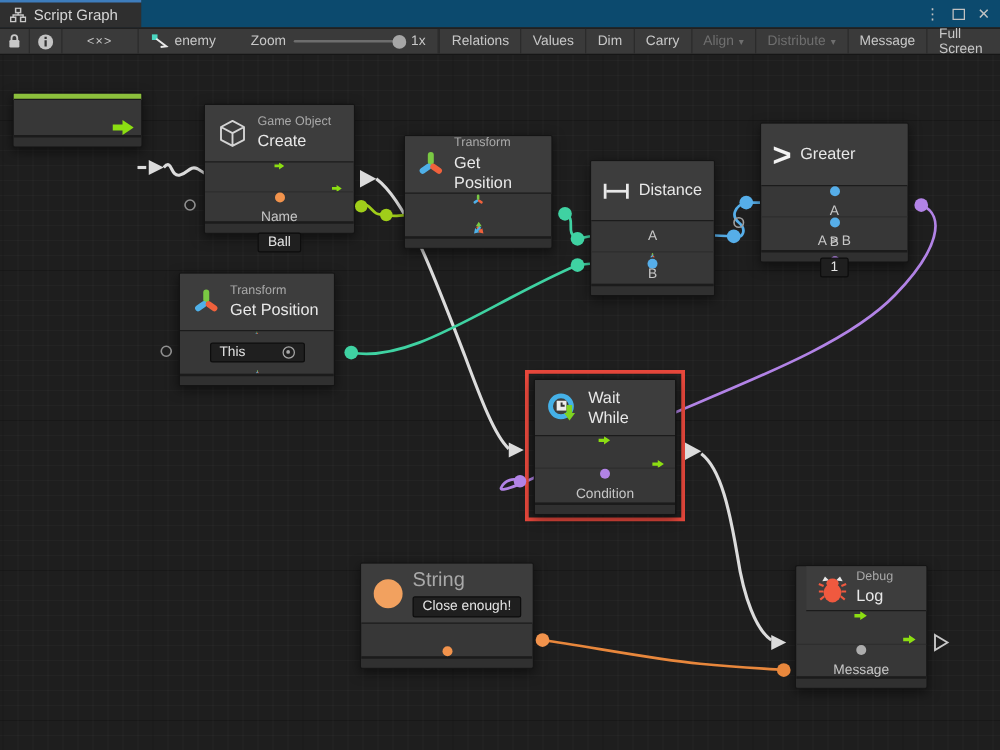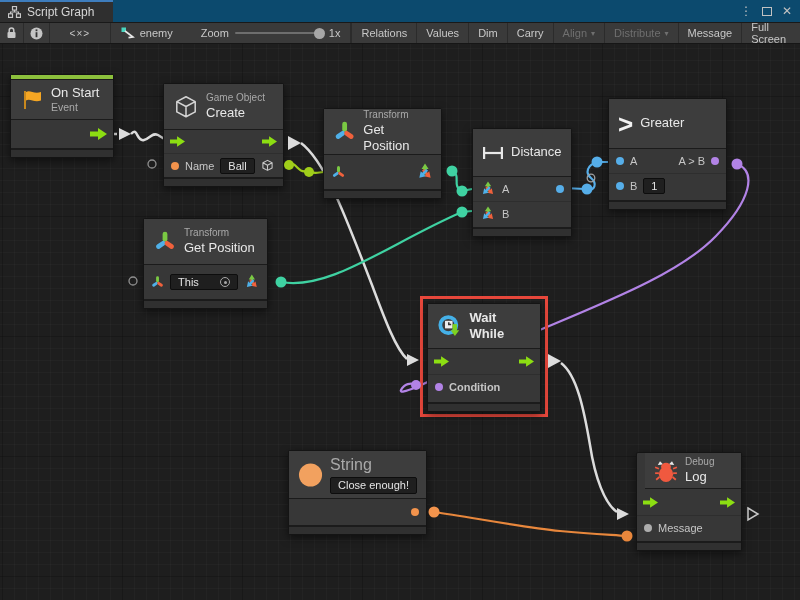--- a/index.html
+++ b/index.html
@@ -45,21 +45,21 @@
   .dot-layer { z-index:4; }
 
   
   .node { position:absolute; z-index:2; background:#373737; border:1px solid #141414; border-radius:2px; box-shadow:0 3px 9px rgba(0,0,0,0.5); }
   .nhead { background:#3D3D3D; border-bottom:1px solid #1B1B1B; display:flex; align-items:center; gap:7px; padding:0 9px; }
   .ntitles { display:flex; flex-direction:column; justify-content:center; line-height:1.25; }
   .ncat { font-size:10px; color:#A9A9A9; }
   .ntitle { font-size:13px; color:#E8E8E8; }
   .nsub { font-size:10.5px; color:#ABABAB; }
   .nfoot { height:9px; background:#303030; border-top:2px solid #1B1B1B; }
-  .hrow { display:flex; align-items:center; gap:6px; padding:0 7px; }
+  .hrow { display:flex; align-items:center; gap:6px; padding:0 7px;flex-direction:column; }
   .hrow + .hrow { border-top:1px solid #2E2E2E; }
   .plabel { font-size:11px; color:#C6C6C6; }
   .pdot { width:8px; height:8px; border-radius:50%; flex:0 0 auto; }
   .spacer { flex:1; }
   .field { background:#1F1F1F; border:1px solid #0D0D0D; border-radius:2px; color:#E4E4E4; font-size:11px; padding:1px 7px; white-space:nowrap; }
   .arrow-in { margin-left:-1px; }
   .arrow-out { margin-left:auto; margin-right:-1px; }
   .accent-bar { height:5px; background:#8CC03C; border-bottom:1px solid #1B1B1B; }
 
   .node-on-start { left:10px; top:74px; width:104px; }
@@ -78,21 +78,21 @@
 
   .node-distance { left:472px; top:128px; width:100px; }
   .node-distance .nhead { height:48px; }
   .node-distance .hrow { height:24px; }
 
   .node-greater { left:608px; top:98px; width:119px; }
   .node-greater .nhead { height:50px; }
   .node-greater .hrow { height:24px; }
   .greater-glyph { font-size:26px; font-weight:bold; color:#F2F2F2; line-height:1; }
 
-  .node-wait { left:427px; top:303px; width:114px;font-weight:bold; }
+  .node-wait { left:427px; top:303px; width:114px; }
   .node-wait .nhead { height:45px; }
   .node-wait .hrow { height:25px; }
   .red-frame { position:absolute; left:420px; top:296px; width:128px; height:121px; border:3px solid #E8483C; z-index:2; pointer-events:none; }
 
   .node-string { left:288px; top:450px; width:139px; }
   .node-string .nhead { height:48px; }
   .node-string .hrow { height:26px; }
 
   .node-log { left:636px; top:452px; width:106px; }
   .node-log .nhead { height:36px;margin-left:8px; }
@@ -200,30 +200,20 @@
     <path d="M281,282 C330,291 390,243 462,212 L472,211" stroke="#3FD2A2" stroke-width="2.2" fill="none"></path>
     <path d="M564,188 L585,189 C596,192 597,183 591,178 C585,173 587,165 597,162 L615,162" stroke="#56AEE9" stroke-width="2.2" fill="none"></path>
     <path d="M737,164 C757,172 751,200 716,236 C666,288 545,322 452,370 C425,384 398,396 401,390 C404,384 411,382 416,385" stroke="#B283E6" stroke-width="2.2" fill="none"></path>
     <path d="M434,512 C470,517 520,527 560,531 C592,534 614,535 626,536" stroke="#E8873C" stroke-width="2.2" fill="none"></path>
   </svg>
 
   <div class="red-frame"></div>
 
   <div class="node node-on-start">
     <div class="accent-bar"></div>
-    <div class="nhead">
-      <svg width="24" height="24" viewBox="0 0 24 24">
-        <rect x="4" y="3" width="2" height="18" fill="#C8881E"></rect>
-        <path d="M6,4 C10,1.5 14,6.5 21,4 L21,12.5 C14,15 10,10 6,12.5 Z" fill="#F5A623"></path>
-      </svg>
-      <div class="ntitles">
-        <span class="ntitle">On Start</span>
-        <span class="nsub">Event</span>
-      </div>
-    </div>
     <div class="hrow">
       <span class="spacer"></span>
       <svg class="arrow-out" width="17" height="12" viewBox="0 0 17 12">
         <path d="M0,3.6 h8 v-3.6 l9,6 -9,6 v-3.6 h-8 z" fill="#8CDE12"></path>
       </svg>
     </div>
     <div class="nfoot"></div>
   </div>
 
   <div class="node node-create">

